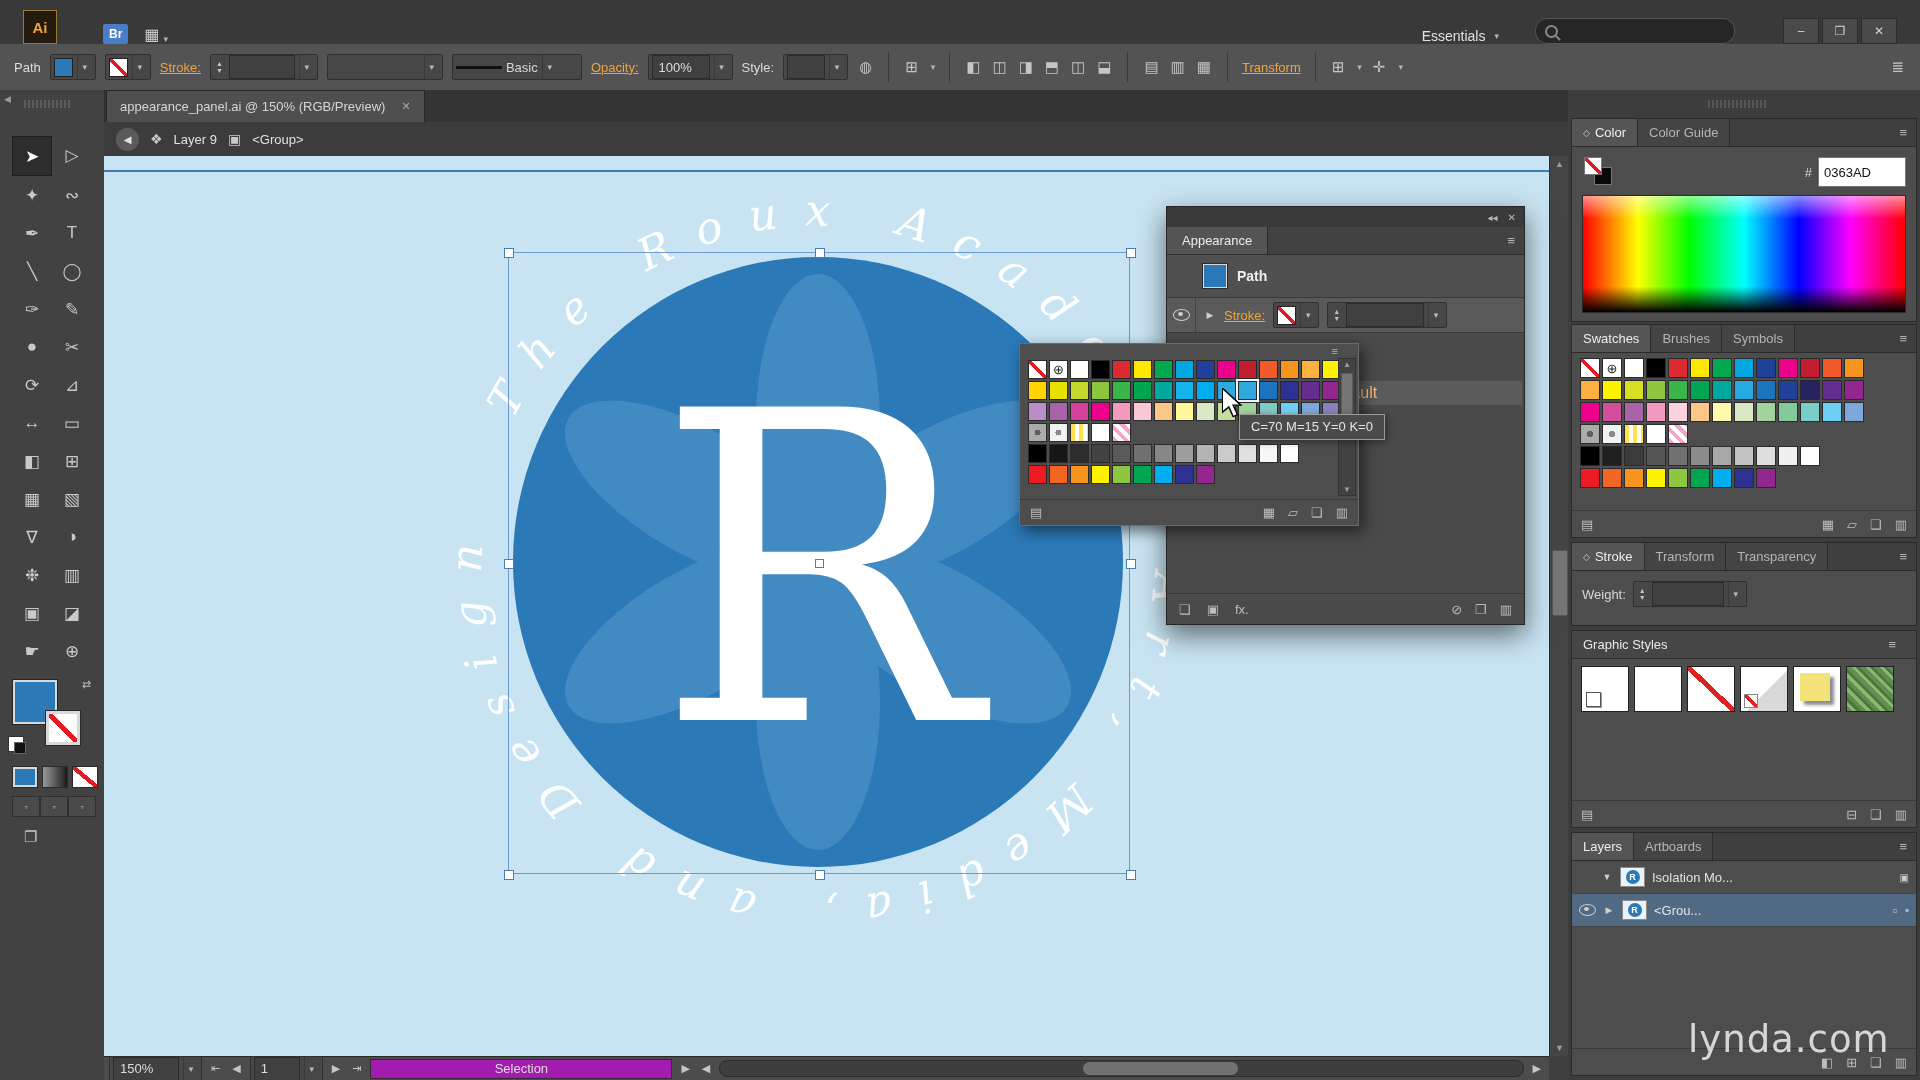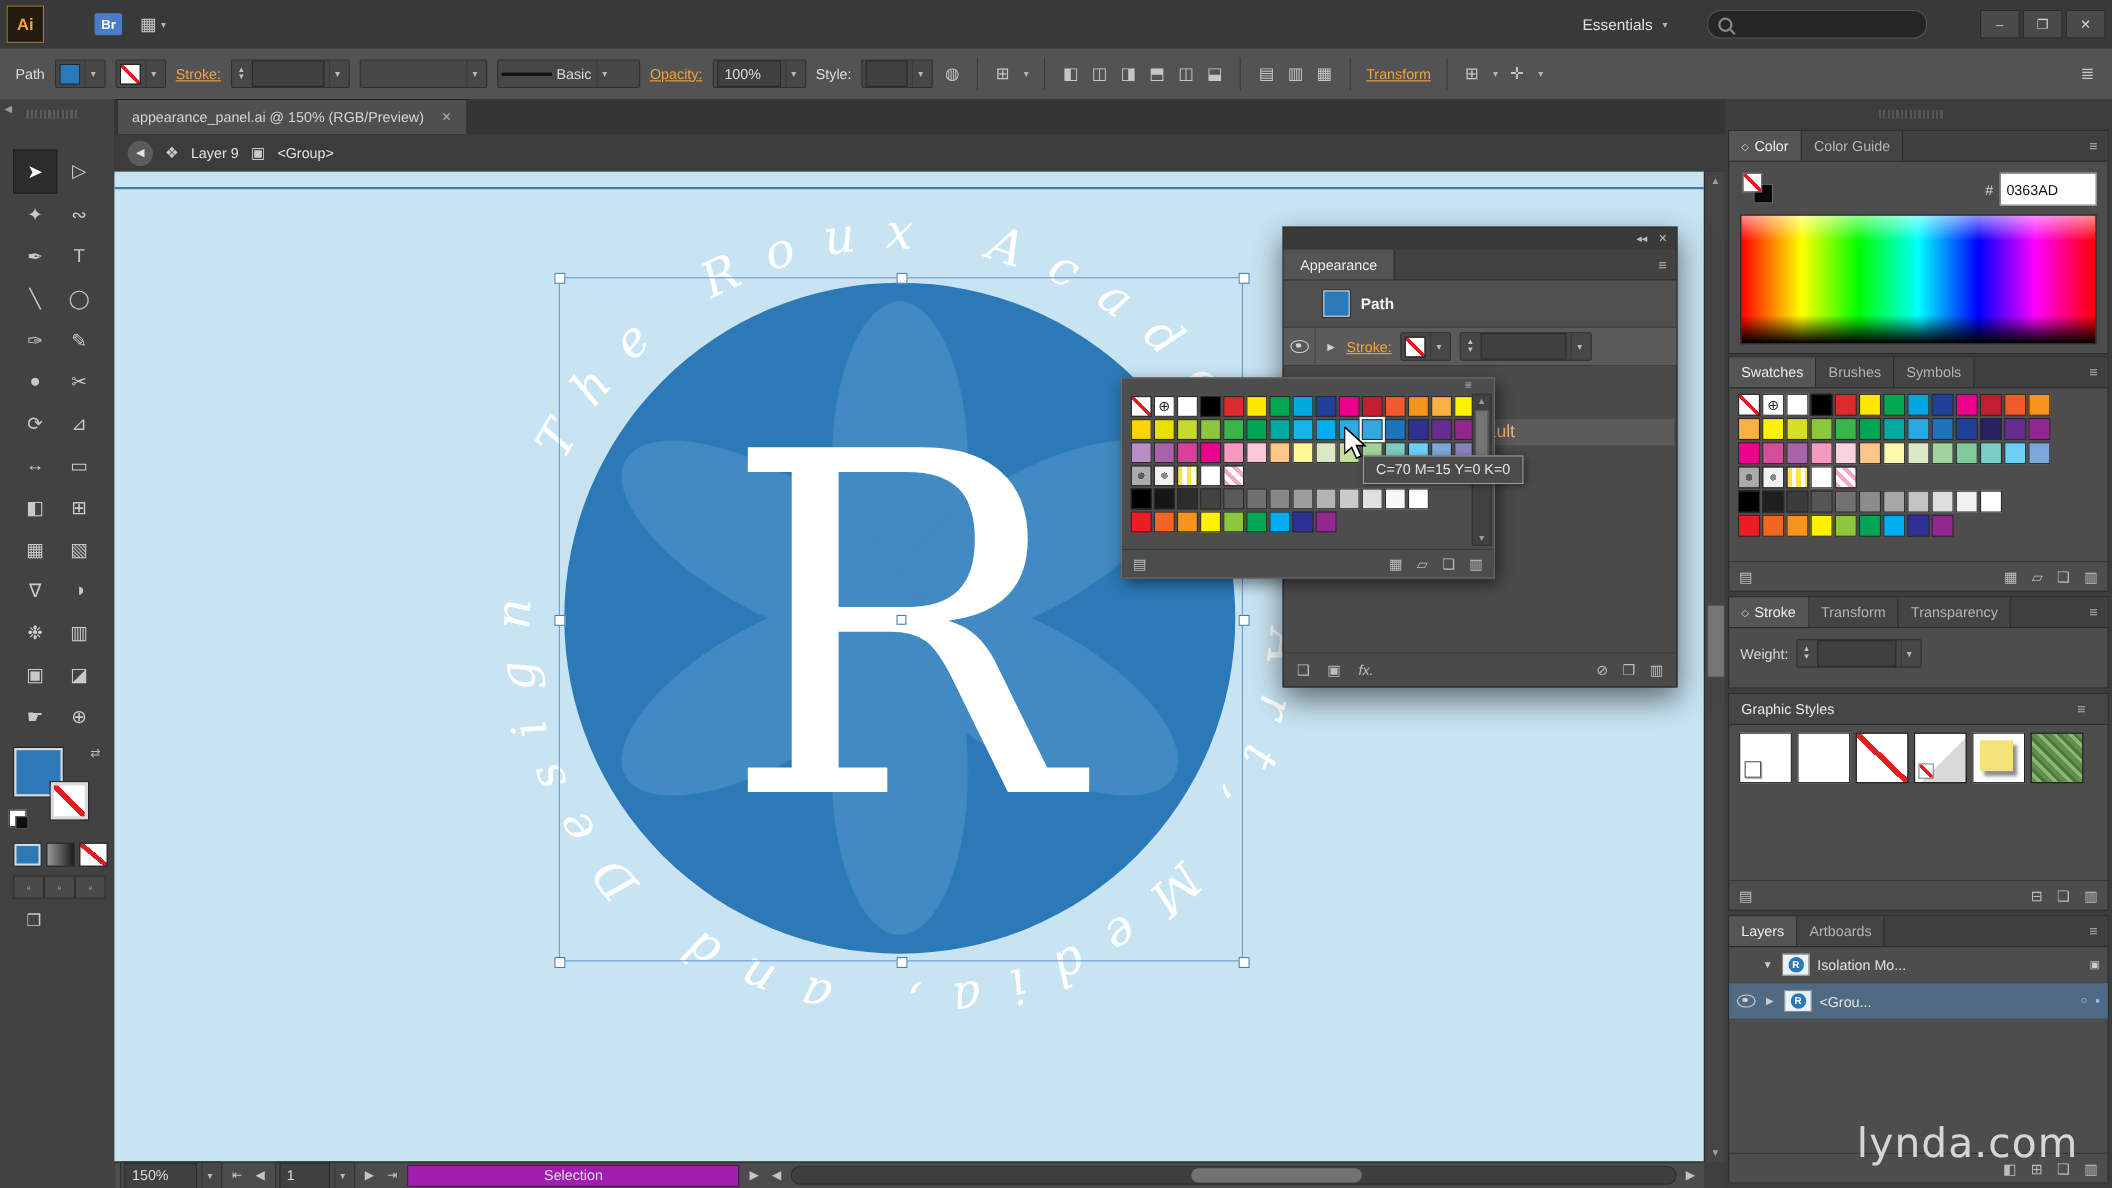--- a/index.html
+++ b/index.html
@@ -1,21 +1,21 @@
 <!DOCTYPE html>
 <html><head>
 <meta charset="utf-8">
 <style>
   html,body{margin:0;padding:0;background:#222;}
   #app{position:relative;width:1920px;height:1080px;overflow:hidden;background:#3f3f3f;
        font-family:"Liberation Sans",sans-serif;font-size:13px;color:#d8d8d8;cursor:default;}
 
   
   #menubar{position:absolute;top:0;left:0;right:0;height:44px;background:#393939;
-           border-bottom:1px solid #282828;display:flex;align-items:center;padding:0 6px;gap:2px;}
+           border-bottom:1px solid #282828;display:flex;align-items:flex-end;padding:0 23px;gap:2px;}
   .ai-logo{width:32px;height:32px;background:#241b0e;border:1px solid #9a7a36;color:#f0a43c;
            font-weight:bold;display:flex;align-items:center;justify-content:center;font-size:15px;margin-right:16px;}
   .menu-item{padding:0 13px;line-height:44px;font-size:14px;color:#e3e3e3;}
   .br-btn{background:#4a7dc8;color:#fff;font-size:12px;font-weight:bold;padding:3px 6px;border-radius:2px;margin-left:28px;}
   .ws-icon{color:#c9c9c9;font-size:16px;margin-left:14px;}
   .mini-dd{color:#b5b5b5;font-size:9px;margin-left:2px;}
   .spacer{flex:1;}
   .essentials{display:flex;align-items:center;gap:7px;margin-right:34px;font-size:14px;color:#e0e0e0;}
   .searchbox{width:180px;height:24px;background:#262626;border:1px solid #555;border-radius:12px;
              display:flex;align-items:center;padding:0 9px;gap:7px;margin-right:46px;}
@@ -672,21 +672,21 @@
       <div class="combo">
         <span class="stepper">▲<br>▼</span>
         <span class="vbox" style="width:64px;"></span>
         <span class="dd">▾</span>
       </div>
     </div>
     <div id="ap-frag">fault</div>
     <div class="ap-bottom">
       <span class="picon">❑</span>
       <span class="picon">▣</span>
-      <span class="picon" style="font-style:italic;">fx.</span>
+      <span class="picon" style="">fx.</span>
       <div class="pb-right">
         <span class="picon">⊘</span>
         <span class="picon">❐</span>
         <span class="picon">▥</span>
       </div>
     </div>
   </div>
 
   <div id="swatch-popup">
     <span id="popup-menu">≡</span>

